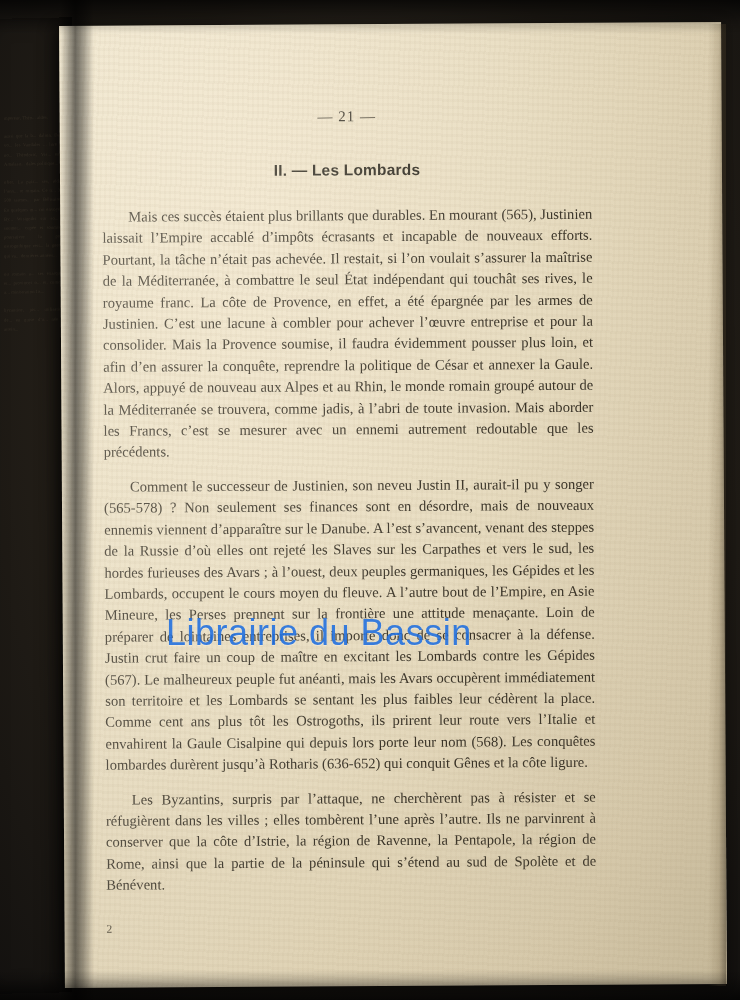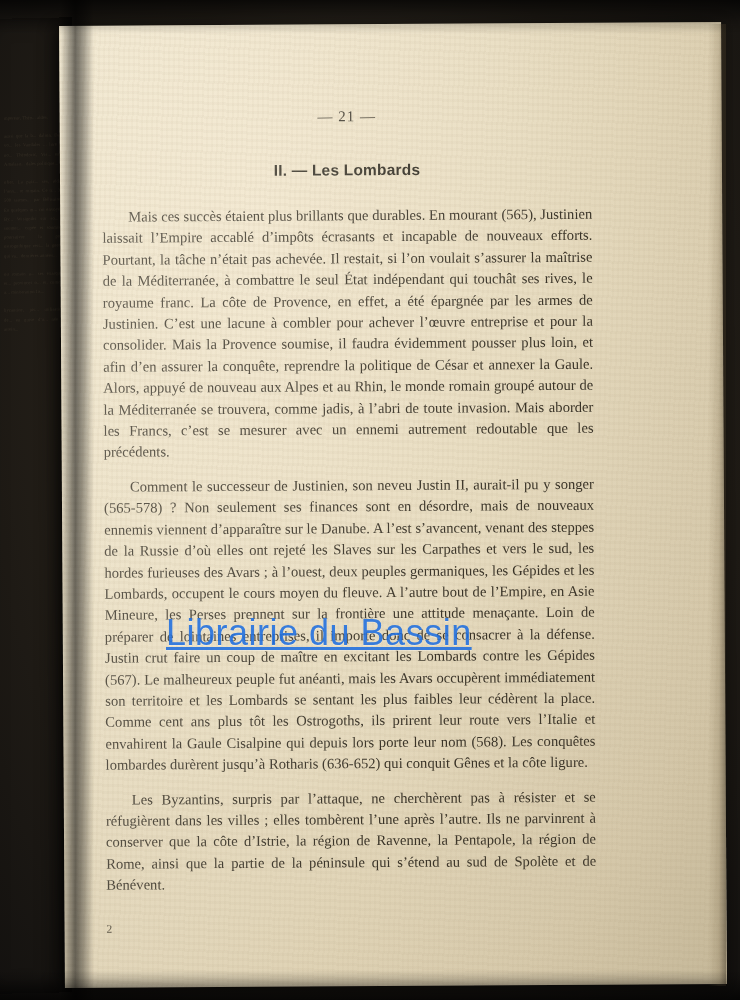--- a/index.html
+++ b/index.html
@@ -209,14 +209,14 @@
         <p>Les Byzantins, surpris par l’attaque, ne cherchèrent pas à résister et se réfugièrent dans les villes ; elles tombèrent l’une après l’autre. Ils ne parvinrent à conserver que la côte d’Istrie, la région de Ravenne, la Pentapole, la région de Rome, ainsi que la partie de la péninsule qui s’étend au sud de Spolète et de Bénévent.</p>
       </div>
       <div class="signature">2</div>
     </div>
   </div>
 
   <div class="page-edge"></div>
   <div class="top-shadow"></div>
   <div class="bottom-shadow"></div>
 
-  <div class="watermark" style="color: rgb(31, 111, 224); text-decoration: underline;">Librairie du Bassin</div>
+  <div class="watermark" style="color: rgb(31, 111, 224);">Librairie du Bassin</div>
 </div>
 
 </body></html>

